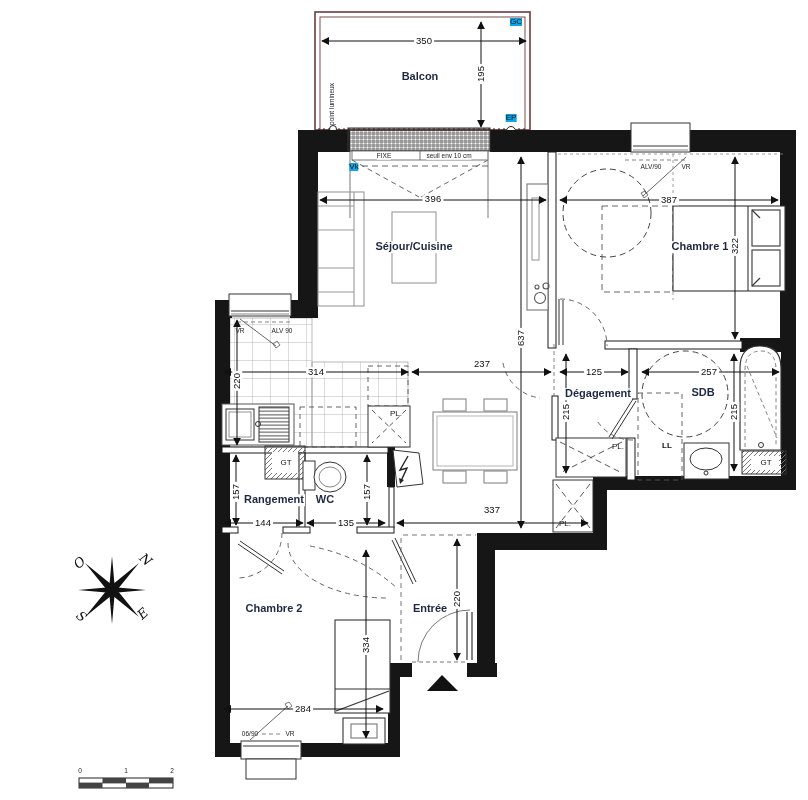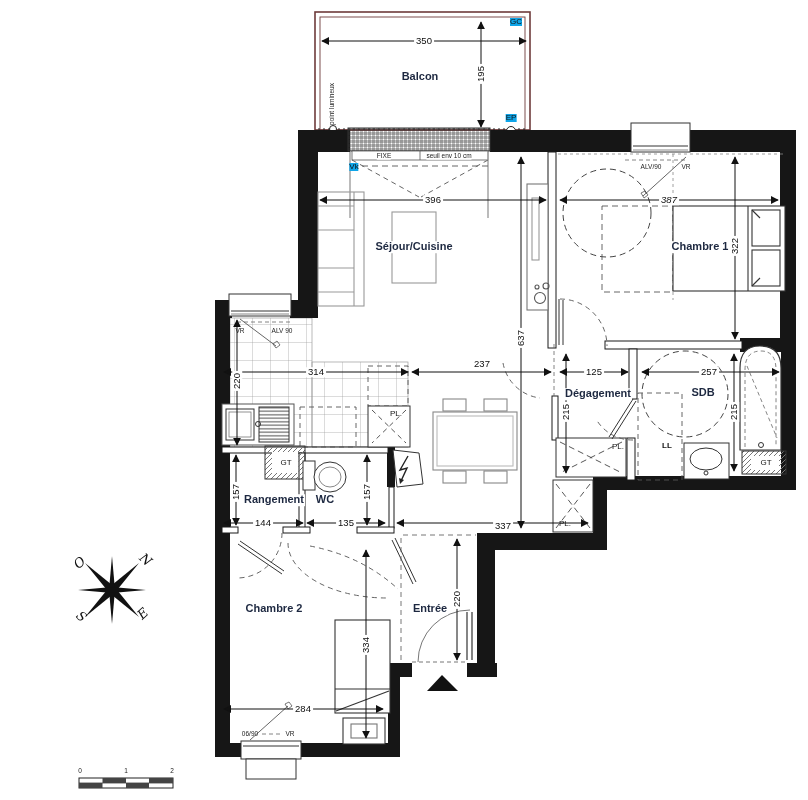--- a/index.html
+++ b/index.html
@@ -335,34 +335,34 @@
 <div class="rlbl" style="left:700px;top:247px;">Chambre 1</div>
 <div class="rlbl" style="left:598px;top:394px;">Dégagement</div>
 <div class="rlbl" style="left:703px;top:393px;">SDB</div>
 <div class="rlbl" style="left:274px;top:500px;text-align:right;">Rangement</div>
 <div class="rlbl" style="left:325px;top:500px;">WC</div>
 <div class="rlbl" style="left:274px;top:609px;">Chambre 2</div>
 <div class="rlbl" style="left:430px;top:609px;">Entrée</div>
 
 <div class="dim" style="left:424px;top:41px;">350</div>
 <div class="dim v" style="left:481px;top:74px;">195</div>
-<div class="dim" style="left:433px;top:200px;">396</div>
-<div class="dim" style="left:669px;top:200px;font-style:italic;">387</div>
+<div class="dim" style="left:433px;top:200px;font-family:Liberation Mono, monospace;">396</div>
+<div class="dim" style="left:669px;top:200px;">387</div>
 <div class="dim v" style="left:735px;top:246px;">322</div>
 <div class="dim v" style="left:521px;top:338px;">637</div>
 <div class="dim v" style="left:237px;top:381px;">220</div>
 <div class="dim" style="left:316px;top:372px;">314</div>
 <div class="dim" style="left:482px;top:364px;">237</div>
 <div class="dim" style="left:594px;top:372px;">125</div>
 <div class="dim" style="left:709px;top:372px;">257</div>
 <div class="dim v" style="left:566px;top:412px;">215</div>
 <div class="dim v" style="left:734px;top:412px;">215</div>
 <div class="dim" style="left:263px;top:523px;">144</div>
 <div class="dim" style="left:346px;top:523px;">135</div>
-<div class="dim" style="left:492px;top:526px;margin-left:11px;">337</div>
+<div class="dim" style="left:492px;top:510px;">337</div>
 <div class="dim v" style="left:236px;top:492px;">157</div>
 <div class="dim v" style="left:367px;top:492px;">157</div>
 <div class="dim v" style="left:457px;top:599px;">220</div>
 <div class="dim v" style="left:366px;top:645px;">334</div>
 <div class="dim" style="left:303px;top:709px;">284</div>
 
 <div class="tiny2" style="left:516px;top:22px;">GC</div>
 <div class="tiny2" style="left:511px;top:118px;">EP</div>
 <div class="tiny notbg" style="left:332px;top:104px;transform:translate(-50%,-50%) rotate(-90deg);">point lumineux</div>
 <div class="tiny" style="left:384px;top:156px;">FIXE</div>

